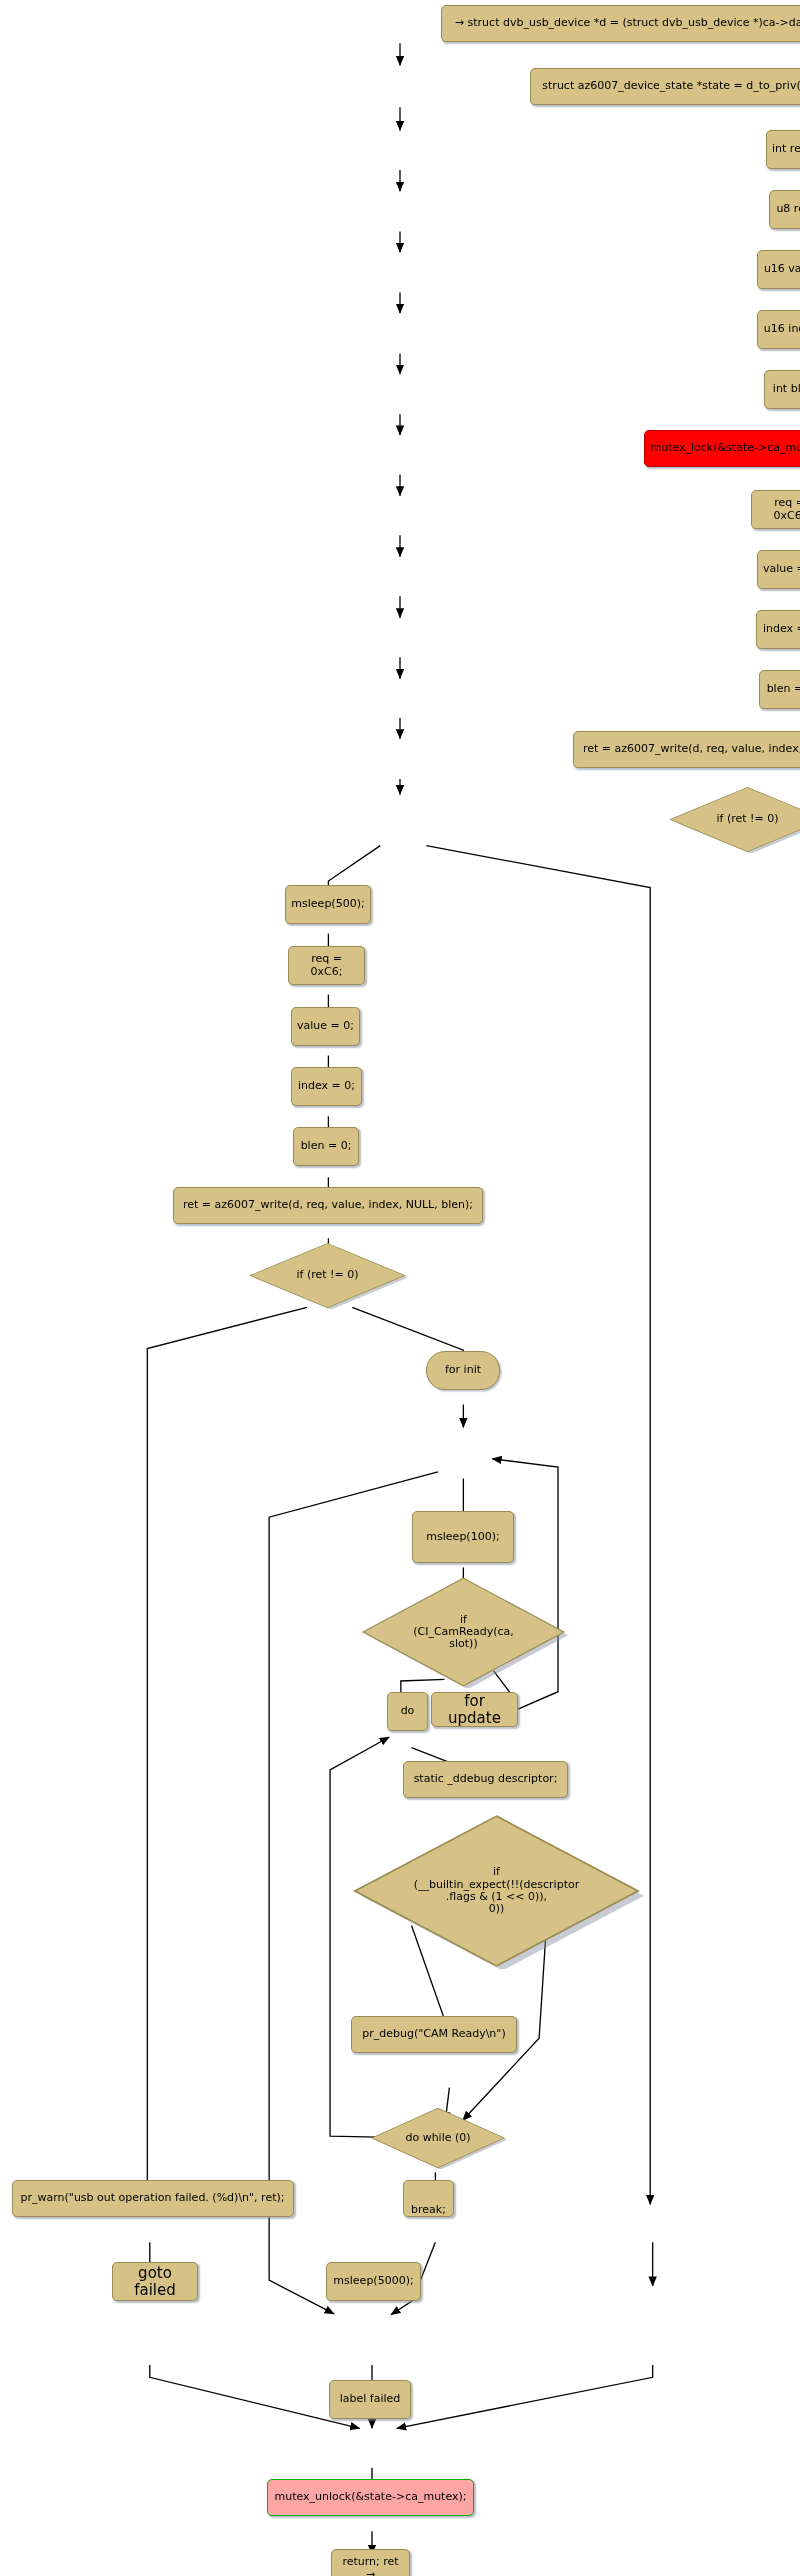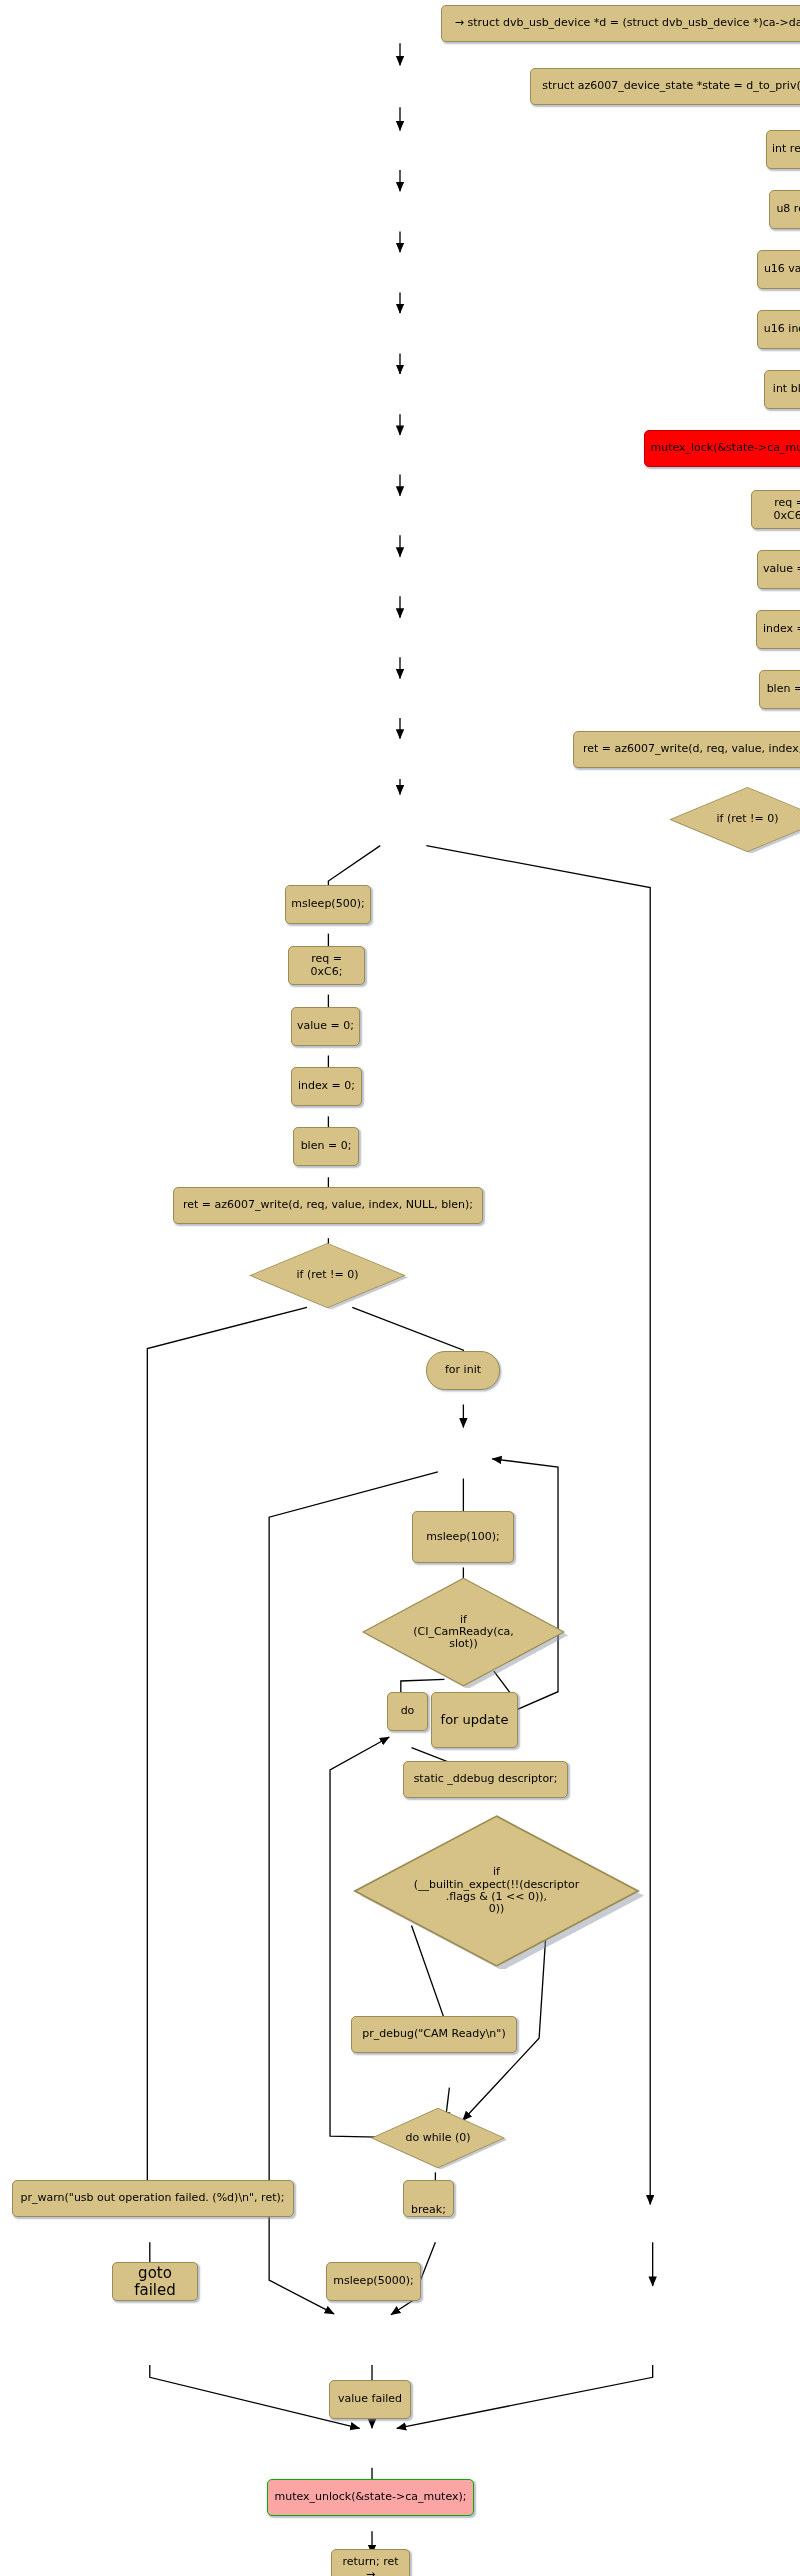--- a/index.html
+++ b/index.html
@@ -179,35 +179,35 @@
       </svg><span class="lbl diamond-label">if (ret != 0)</span></div>
     <div class="node rect" style="left: 426px; top: 1351px; width: 74px; height: 39px; font-size: 11px; border-radius: 19px;"><span class="lbl">for init</span></div>
     <div class="node rect" style="left: 412px; top: 1511px; width: 102px; height: 52px; font-size: 11px;"><span class="lbl">msleep(100);</span></div>
     <div class="node diamond" style="left: 359px; top: 1576px; width: 209px; height: 112px; font-size: 11px;"><svg class="diamond-shape" viewBox="0 0 100 100" preserveAspectRatio="none">
         <polygon points="52,5 100,53 52,101 4,53" fill="rgba(130,140,160,0.45)"></polygon>
         <polygon points="50,2 98,50 50,98 2,50" fill="#D6C286" stroke="#9A8C52" stroke-width="0.9"></polygon>
       </svg><span class="lbl diamond-label">if
 (CI_CamReady(ca,
 slot))</span></div>
     <div class="node rect" style="left: 387px; top: 1692px; width: 41px; height: 39px; font-size: 11px;"><span class="lbl">do</span></div>
-    <div class="node rect" style="left: 431px; top: 1692px; width: 87px; height: 56px; font-size: 13px;"><span class="lbl">for update</span></div>
+    <div class="node rect" style="left: 431px; top: 1692px; width: 87px; height: 35px; font-size: 15px;"><span class="lbl">for update</span></div>
     <div class="node rect" style="left: 403px; top: 1761px; width: 165px; height: 37px; font-size: 11px;"><span class="lbl">static _ddebug descriptor;</span></div>
     <div class="node diamond" style="left: 349px; top: 1813px; width: 295px; height: 156px; font-size: 11px;"><svg class="diamond-shape" viewBox="0 0 100 100" preserveAspectRatio="none">
         <polygon points="52,5 100,53 52,101 4,53" fill="rgba(130,140,160,0.45)"></polygon>
         <polygon points="50,2 98,50 50,98 2,50" fill="#D6C286" stroke="#9A8C52" stroke-width="0.9"></polygon>
       </svg><span class="lbl diamond-label">if
 (__builtin_expect(!!(descriptor
 .flags &amp; (1 &lt;&lt; 0)),
 0))</span></div>
     <div class="node rect" style="left: 351px; top: 2016px; width: 166px; height: 37px; font-size: 11px;"><span class="lbl">pr_debug("CAM Ready\n")</span></div>
     <div class="node diamond" style="left: 369px; top: 2107px; width: 138px; height: 62px; font-size: 11px;"><svg class="diamond-shape" viewBox="0 0 100 100" preserveAspectRatio="none">
         <polygon points="52,5 100,53 52,101 4,53" fill="rgba(130,140,160,0.45)"></polygon>
         <polygon points="50,2 98,50 50,98 2,50" fill="#D6C286" stroke="#9A8C52" stroke-width="0.9"></polygon>
       </svg><span class="lbl diamond-label">do while (0)</span></div>
     <div class="node rect" style="left: 11.5px; top: 2180px; width: 282px; height: 37px; font-size: 11px;"><span class="lbl">pr_warn("usb out operation failed. (%d)\n", ret);</span></div>
     <div class="node rect" style="left: 403px; top: 2180px; width: 51px; height: 37px; font-size: 11px; align-items: flex-end;"><span class="lbl">break;</span></div>
     <div class="node rect" style="left: 112px; top: 2262px; width: 86px; height: 39px; font-size: 15px;"><span class="lbl">goto failed</span></div>
     <div class="node rect" style="left: 326px; top: 2262px; width: 95px; height: 39px; font-size: 11px;"><span class="lbl">msleep(5000);</span></div>
-    <div class="node rect" style="left: 329px; top: 2380px; width: 82px; height: 39px; font-size: 11px;"><span class="lbl">value failed</span></div>
+    <div class="node rect" style="left: 329px; top: 2380px; width: 82px; height: 39px; font-size: 11px;"><span class="lbl">label failed</span></div>
     <div class="node rect hl-green" style="left: 267px; top: 2479px; width: 207px; height: 37px; font-size: 11px;"><span class="lbl">mutex_unlock(&amp;state-&gt;ca_mutex);</span></div>
     <div class="node rect" style="left: 331px; top: 2549px; width: 79px; height: 39px; font-size: 11px;"><span class="lbl">return; ret →</span></div>
   </div>
 
 
 </body></html>

